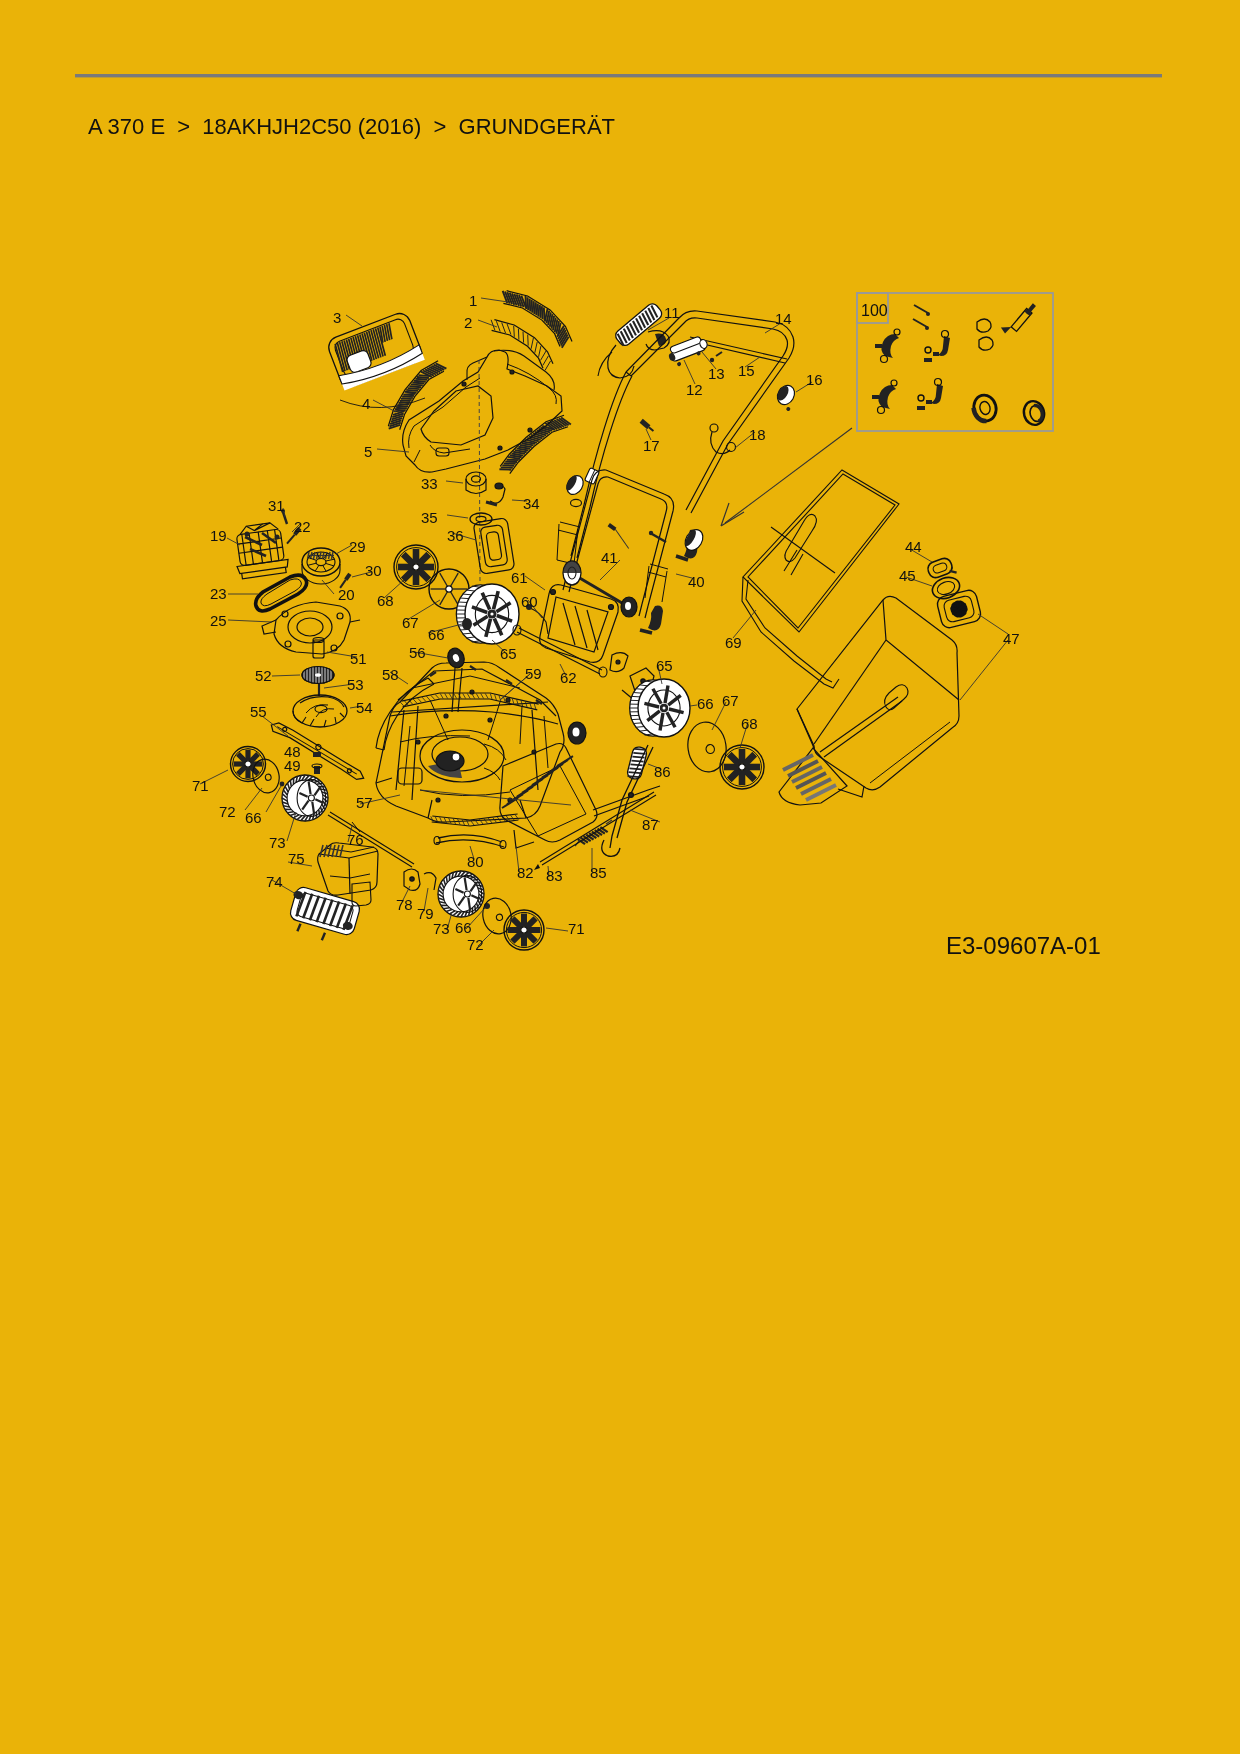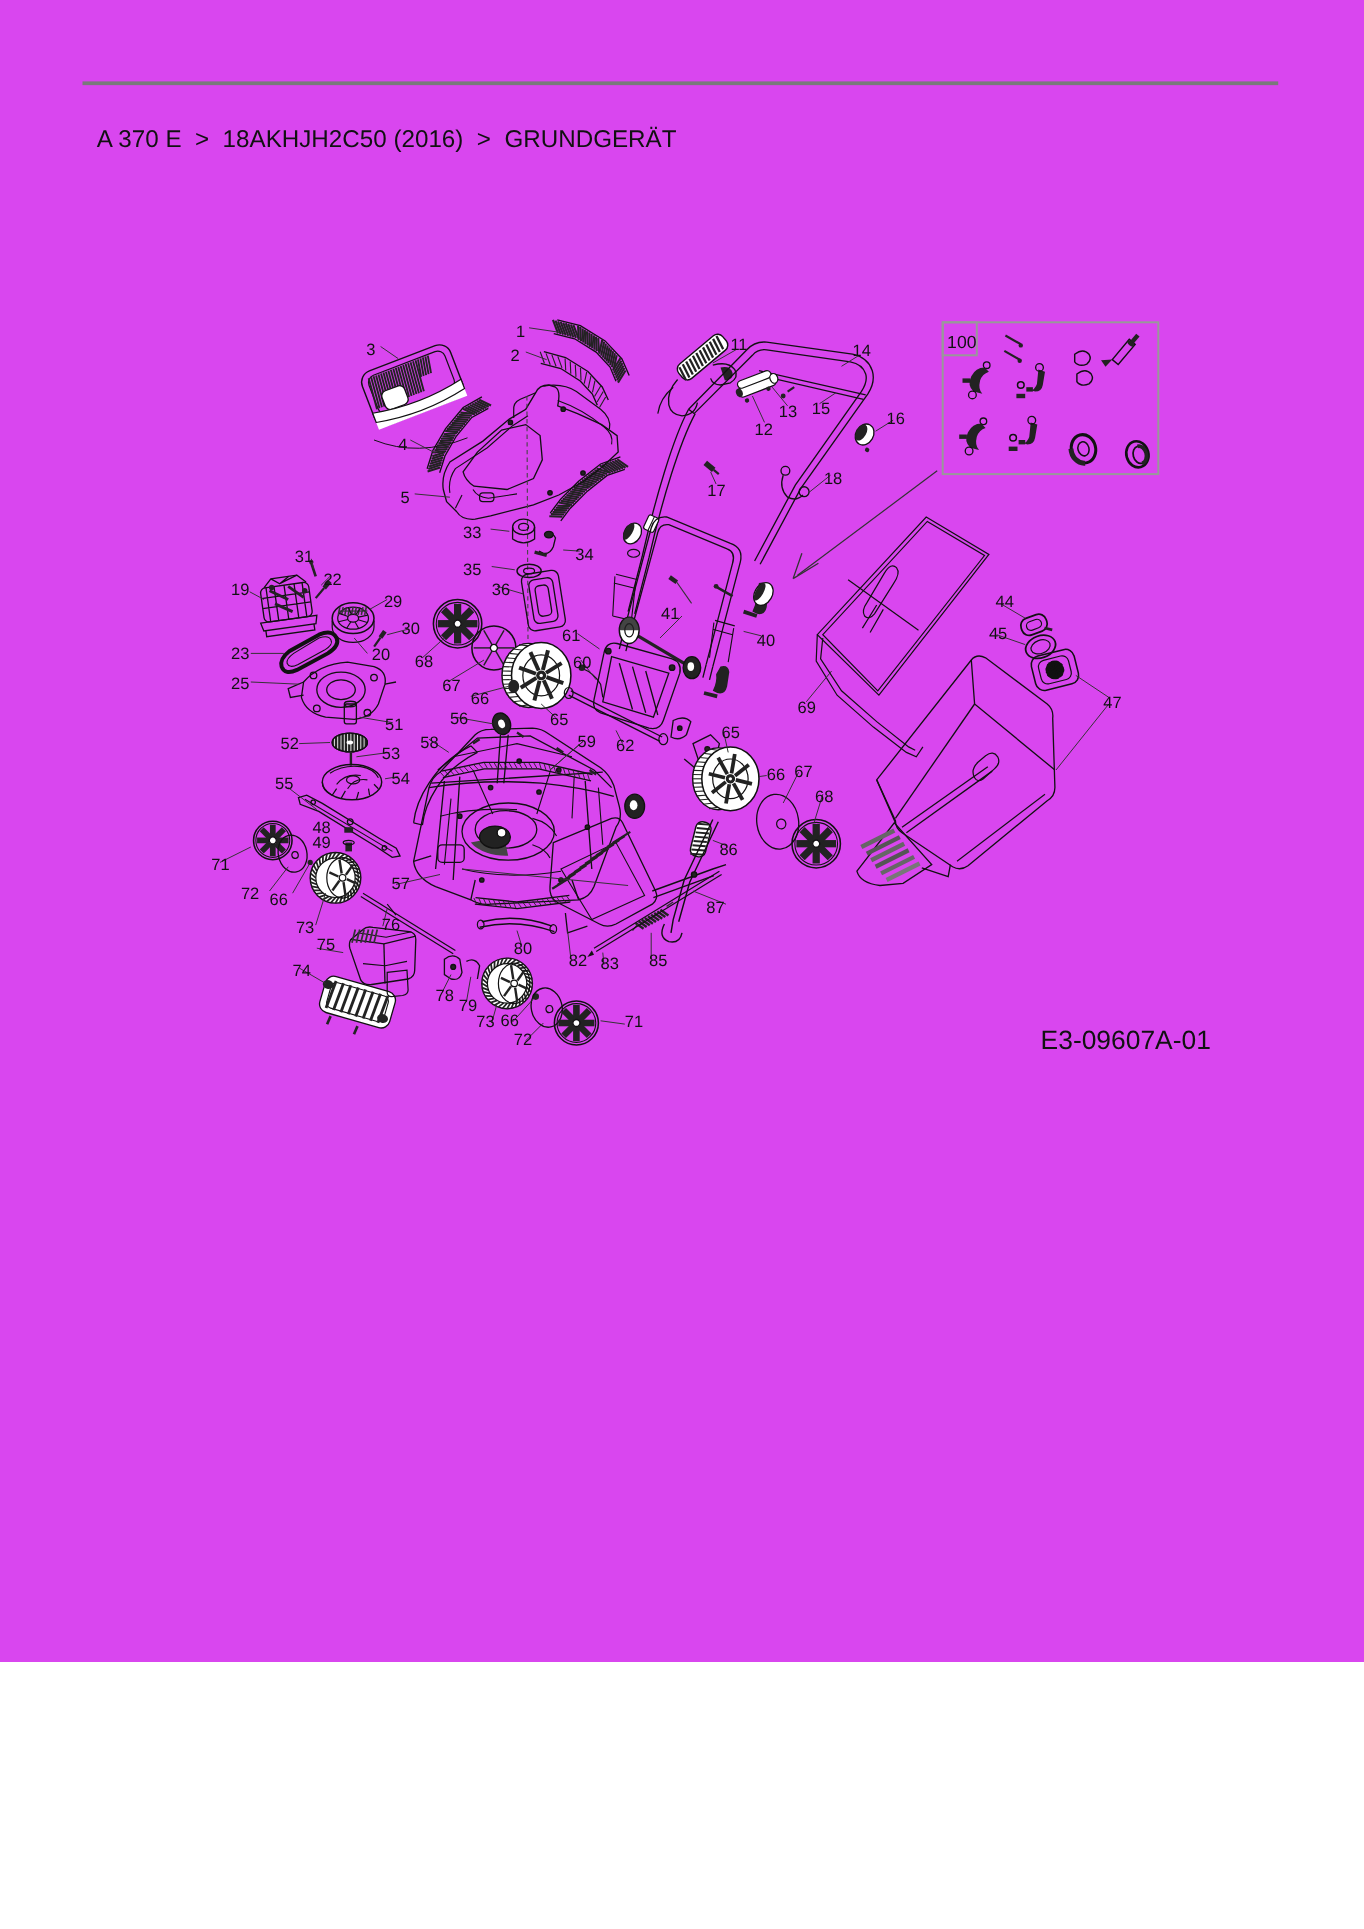--- a/index.html
+++ b/index.html
@@ -1,14 +1,14 @@
 <!DOCTYPE html>
 <html><head><meta charset="utf-8"><style>
 html,body{margin:0;padding:0;background:#fff;-webkit-font-smoothing:antialiased;}
-#page{position:relative;width:1240px;height:1511px;background:#d946ef;overflow:hidden;}
+#page{position:relative;width:1240px;height:1754px;background:#eab308;overflow:hidden;}
 svg{position:absolute;left:0;top:0;}
 </style></head><body>
 
 <div id="page">
 <svg width="1240" height="1754" viewBox="0 0 1240 1754">
 
 <rect x="75" y="74" width="1087" height="3.4" fill="#7a7a7a"></rect>
 
 <text x="88" y="134" font-size="22" font-family="Liberation Sans, sans-serif" fill="#111">A 370 E&nbsp;&nbsp;&gt;&nbsp;&nbsp;18AKHJH2C50 (2016)&nbsp;&nbsp;&gt;&nbsp;&nbsp;GRUNDGERÄT</text>
 

